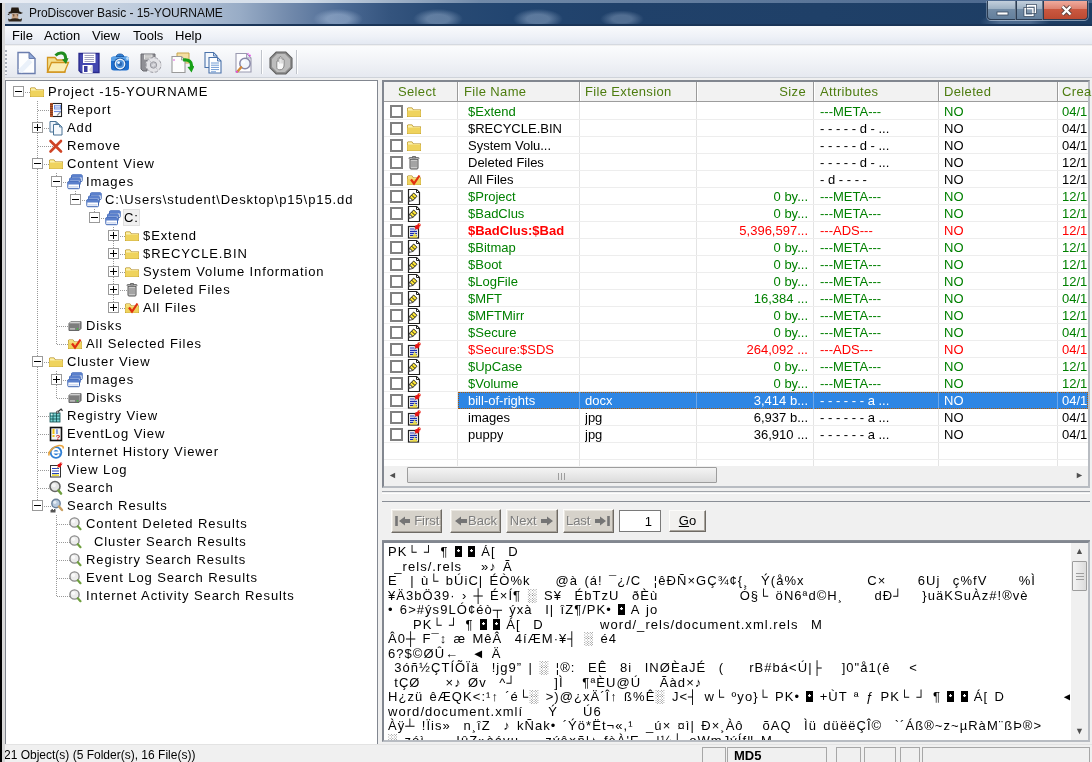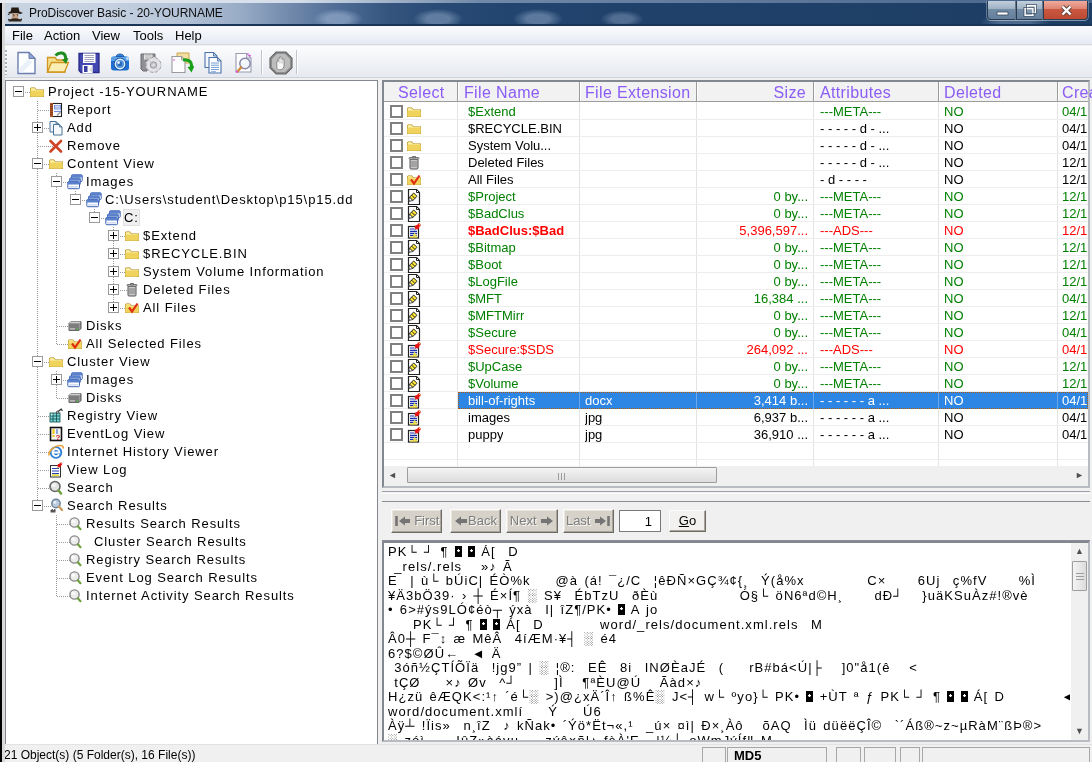--- a/index.html
+++ b/index.html
@@ -34,21 +34,21 @@
 .trow{position:absolute;height:18px;font-size:13px;letter-spacing:0.9px;color:#000;white-space:nowrap;}
 .trow .lbl{position:absolute;top:1px;}
 .texp{position:absolute;width:11px;height:11px;background:#fff;border:1px solid #9a9a9a;top:3px;}
 .texp:before{content:"";position:absolute;left:1px;top:4px;width:7px;height:1px;background:#000;}
 .texp.plus:after{content:"";position:absolute;left:4px;top:1px;width:1px;height:7px;background:#000;}
 .ticn{position:absolute;width:16px;height:16px;top:1px;}
 .vdot{position:absolute;width:1px;border-left:1px dotted #999;}
 .hdot{position:absolute;height:1px;border-top:1px dotted #999;}
 #tablepanel{left:382px;top:80px;width:708px;height:408px;background:#fff;border:2px solid;border-color:#828790 #b8bcc2 #b8bcc2 #828790;}
 #thead{position:absolute;left:0;top:0;width:704px;height:20px;background:#f2f2f2;border-bottom:1px solid #9d9d9d;}
-.hcell{position:absolute;top:2px;height:18px;font-size:16px;letter-spacing:0.35px;color:#8b5cf6;}
+.hcell{position:absolute;top:2px;height:18px;font-size:13px;letter-spacing:0.35px;color:#4d7c0f;}
 .hsep{position:absolute;top:0;width:2px;height:19px;border-left:1px solid #9a9a9a;border-right:1px solid #fff;}
 .row{position:absolute;left:0;width:704px;height:17px;font-size:13px;}
 .cell{position:absolute;top:1px;white-space:nowrap;overflow:hidden;}
 .gline{position:absolute;left:0;width:704px;height:1px;background:#ededed;}
 .gvert{position:absolute;top:0;width:1px;background:#e4e4e4;}
 .green{color:#008000;} .red{color:#ff0000;} .blk{color:#000;}
 .chk{position:absolute;left:6px;top:2px;width:13px;height:13px;border:2px solid #808080;background:#fff;}
 .ficn{position:absolute;left:22px;top:1px;width:16px;height:15px;}
 #hscroll{position:absolute;left:0;top:384px;width:704px;height:20px;background:#f0f0f0;}
 .sbtn{position:absolute;width:17px;height:17px;background:#f0f0f0;color:#505050;font-size:9px;text-align:center;line-height:17px;}
@@ -78,21 +78,21 @@
 <div class="abs" id="titleicon"><svg width="16" height="16" viewBox="0 0 16 16">
       <path d="M4.5 1.5 h7 l1 4.5 h-9 z" fill="#241b12"></path>
       <path d="M1.5 6.2 C4 5 12 5 14.5 6.4 L14.2 8 C11 7 5 7 1.8 7.8 Z" fill="#241b12"></path>
       <path d="M2 7.6 L0.5 8.4 l2 0.8 z M14 6.8 l1.5 -0.6 -0.5 1.8z" fill="#241b12"></path>
       <rect x="4.8" y="7.5" width="6.4" height="6" fill="#c8a486"></rect>
       <path d="M5.5 8 l1.5 3.5 0.5-3z" fill="#6b503c"></path>
       <path d="M9.5 8.2 l1.5 2.5 0.3-2.5z" fill="#6b503c"></path>
       <path d="M1.5 15.5 C2.5 13 4.5 12.2 8 12.2 c3.5 0 5.5 0.8 6.5 3.3z" fill="#2e241a"></path>
       <path d="M1 12.5 l3 1.5 -2.5 1z M15 12.2 l-3 1.8 2.8 0.8z" fill="#2e241a"></path>
     </svg></div>
-<div class="abs" id="titletext">ProDiscover Basic - 20-YOURNAME</div>
+<div class="abs" id="titletext">ProDiscover Basic - 15-YOURNAME</div>
 <div class="abs wbtn" id="btnmin"><svg width="29" height="19">
       <rect x="9" y="11" width="11" height="3" fill="#fff" stroke="#3a4a5e" stroke-width="0.8"></rect>
     </svg></div>
 <div class="abs wbtn" id="btnmax"><svg width="27" height="19">
       <rect x="10.5" y="4.5" width="8" height="7" fill="none" stroke="#fff" stroke-width="1.6"></rect>
       <rect x="8" y="7.5" width="8" height="7" fill="#8298ae" stroke="#fff" stroke-width="1.6"></rect>
       <g fill="none" stroke="#3a4a5e" stroke-width="0.7">
         <rect x="9.4" y="3.4" width="10.2" height="9.2"></rect>
         <rect x="6.9" y="6.4" width="10.2" height="9.2"></rect>
       </g>
@@ -476,21 +476,21 @@
           <path d="M11 8.5 L14 12" stroke="#c9a063" stroke-width="2.4" stroke-linecap="round"></path>
         </svg></div>
       <span class="lbl" style="left:61px"><span>Search Results</span></span>
     </div>
     <div class="trow" style="left:0;top:434px;width:371px">
       <div class="ticn" style="left:61px"><svg width="16" height="16" viewBox="0 0 16 16">
           <circle cx="7.5" cy="6.5" r="4.6" fill="#ececec" stroke="#888" stroke-width="1.4"></circle>
           <circle cx="6.3" cy="5.3" r="1.8" fill="#fafafa"></circle>
           <path d="M10.8 10.2 L13.5 13.2" stroke="#6f9f3f" stroke-width="2.2" stroke-linecap="round"></path>
         </svg></div>
-      <span class="lbl" style="left:80px"><span>Results Search Results</span></span>
+      <span class="lbl" style="left:80px"><span>Content Deleted Results</span></span>
     </div>
     <div class="trow" style="left:0;top:452px;width:371px">
       <div class="ticn" style="left:61px"><svg width="16" height="16" viewBox="0 0 16 16">
           <circle cx="7.5" cy="6.5" r="4.6" fill="#ececec" stroke="#888" stroke-width="1.4"></circle>
           <circle cx="6.3" cy="5.3" r="1.8" fill="#fafafa"></circle>
           <path d="M10.8 10.2 L13.5 13.2" stroke="#6f9f3f" stroke-width="2.2" stroke-linecap="round"></path>
         </svg></div>
       <span class="lbl" style="left:88px"><span>Cluster Search Results</span></span>
     </div>
     <div class="trow" style="left:0;top:470px;width:371px">

